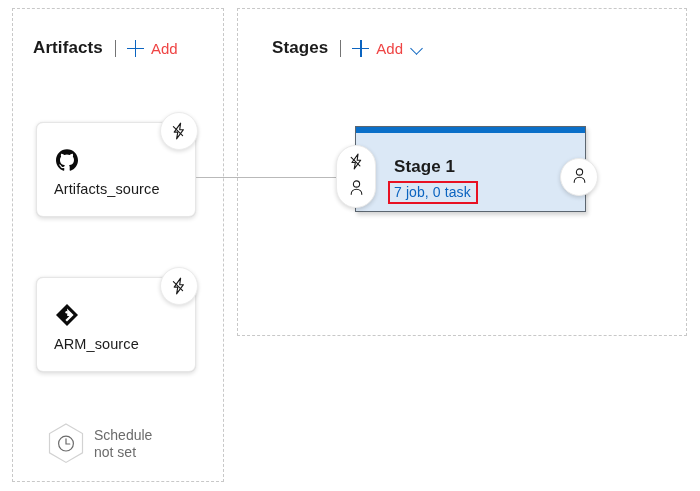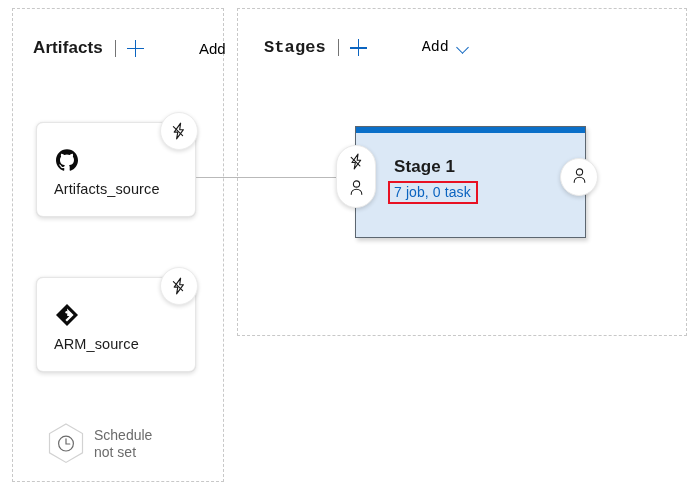--- a/index.html
+++ b/index.html
@@ -24,21 +24,21 @@
   #stages-panel{left:237px;top:8px;width:450px;height:328px;}
 
   
   .panel-header{
     position:absolute;
     display:flex;
     align-items:center;
     white-space:nowrap;
   }
   #artifacts-header{left:33px;top:38px;}
-  #stages-header{left:264px;top:38px;font-family:Liberation Mono, monospace;}
+  #stages-header{left:272px;top:38px;}
 
   .panel-title{
     font-size:17px;
     font-weight:600;
     color:#1b1b1b;
     letter-spacing:.1px;
   }
   .divider-bar{
     display:inline-block;
     width:1px;height:17px;
@@ -51,23 +51,22 @@
     width:17px;height:17px;
     margin-right:7px;
   }
   .add-plus::before,.add-plus::after{
     content:"";position:absolute;background:#0b64c0;
   }
   .add-plus::before{left:0;top:8px;width:17px;height:1.6px;}
   .add-plus::after{left:8px;top:0;width:1.6px;height:17px;}
   .add-label{
     font-size:15px;
-    color:#000000;
+    color:#ef4444;
     font-weight:400;
-    margin-left:48px;
   }
   .chev{
     margin-left:9px;
     display:inline-block;
     width:11px;height:11px;
     position:relative;
   }
   .chev::before{
     content:"";position:absolute;left:0;top:1px;
     width:8px;height:8px;
@@ -134,21 +133,21 @@
     position:absolute;
     left:196px;top:177px;
     width:158px;height:1px;
     background:#b9b9b9;
   }
 
   
   #stage-box{
     position:absolute;
     left:355px;top:126px;
-    width:231px;height:112px;
+    width:231px;height:86px;
     background:#dbe8f6;
     border:1px solid #5c6670;
     box-sizing:border-box;
     box-shadow:2px 3px 4px rgba(0,0,0,.17);
   }
   #stage-top-bar{
     position:absolute;left:0;top:0;
     width:100%;height:6px;
     background:#0a6fc9;
   }

